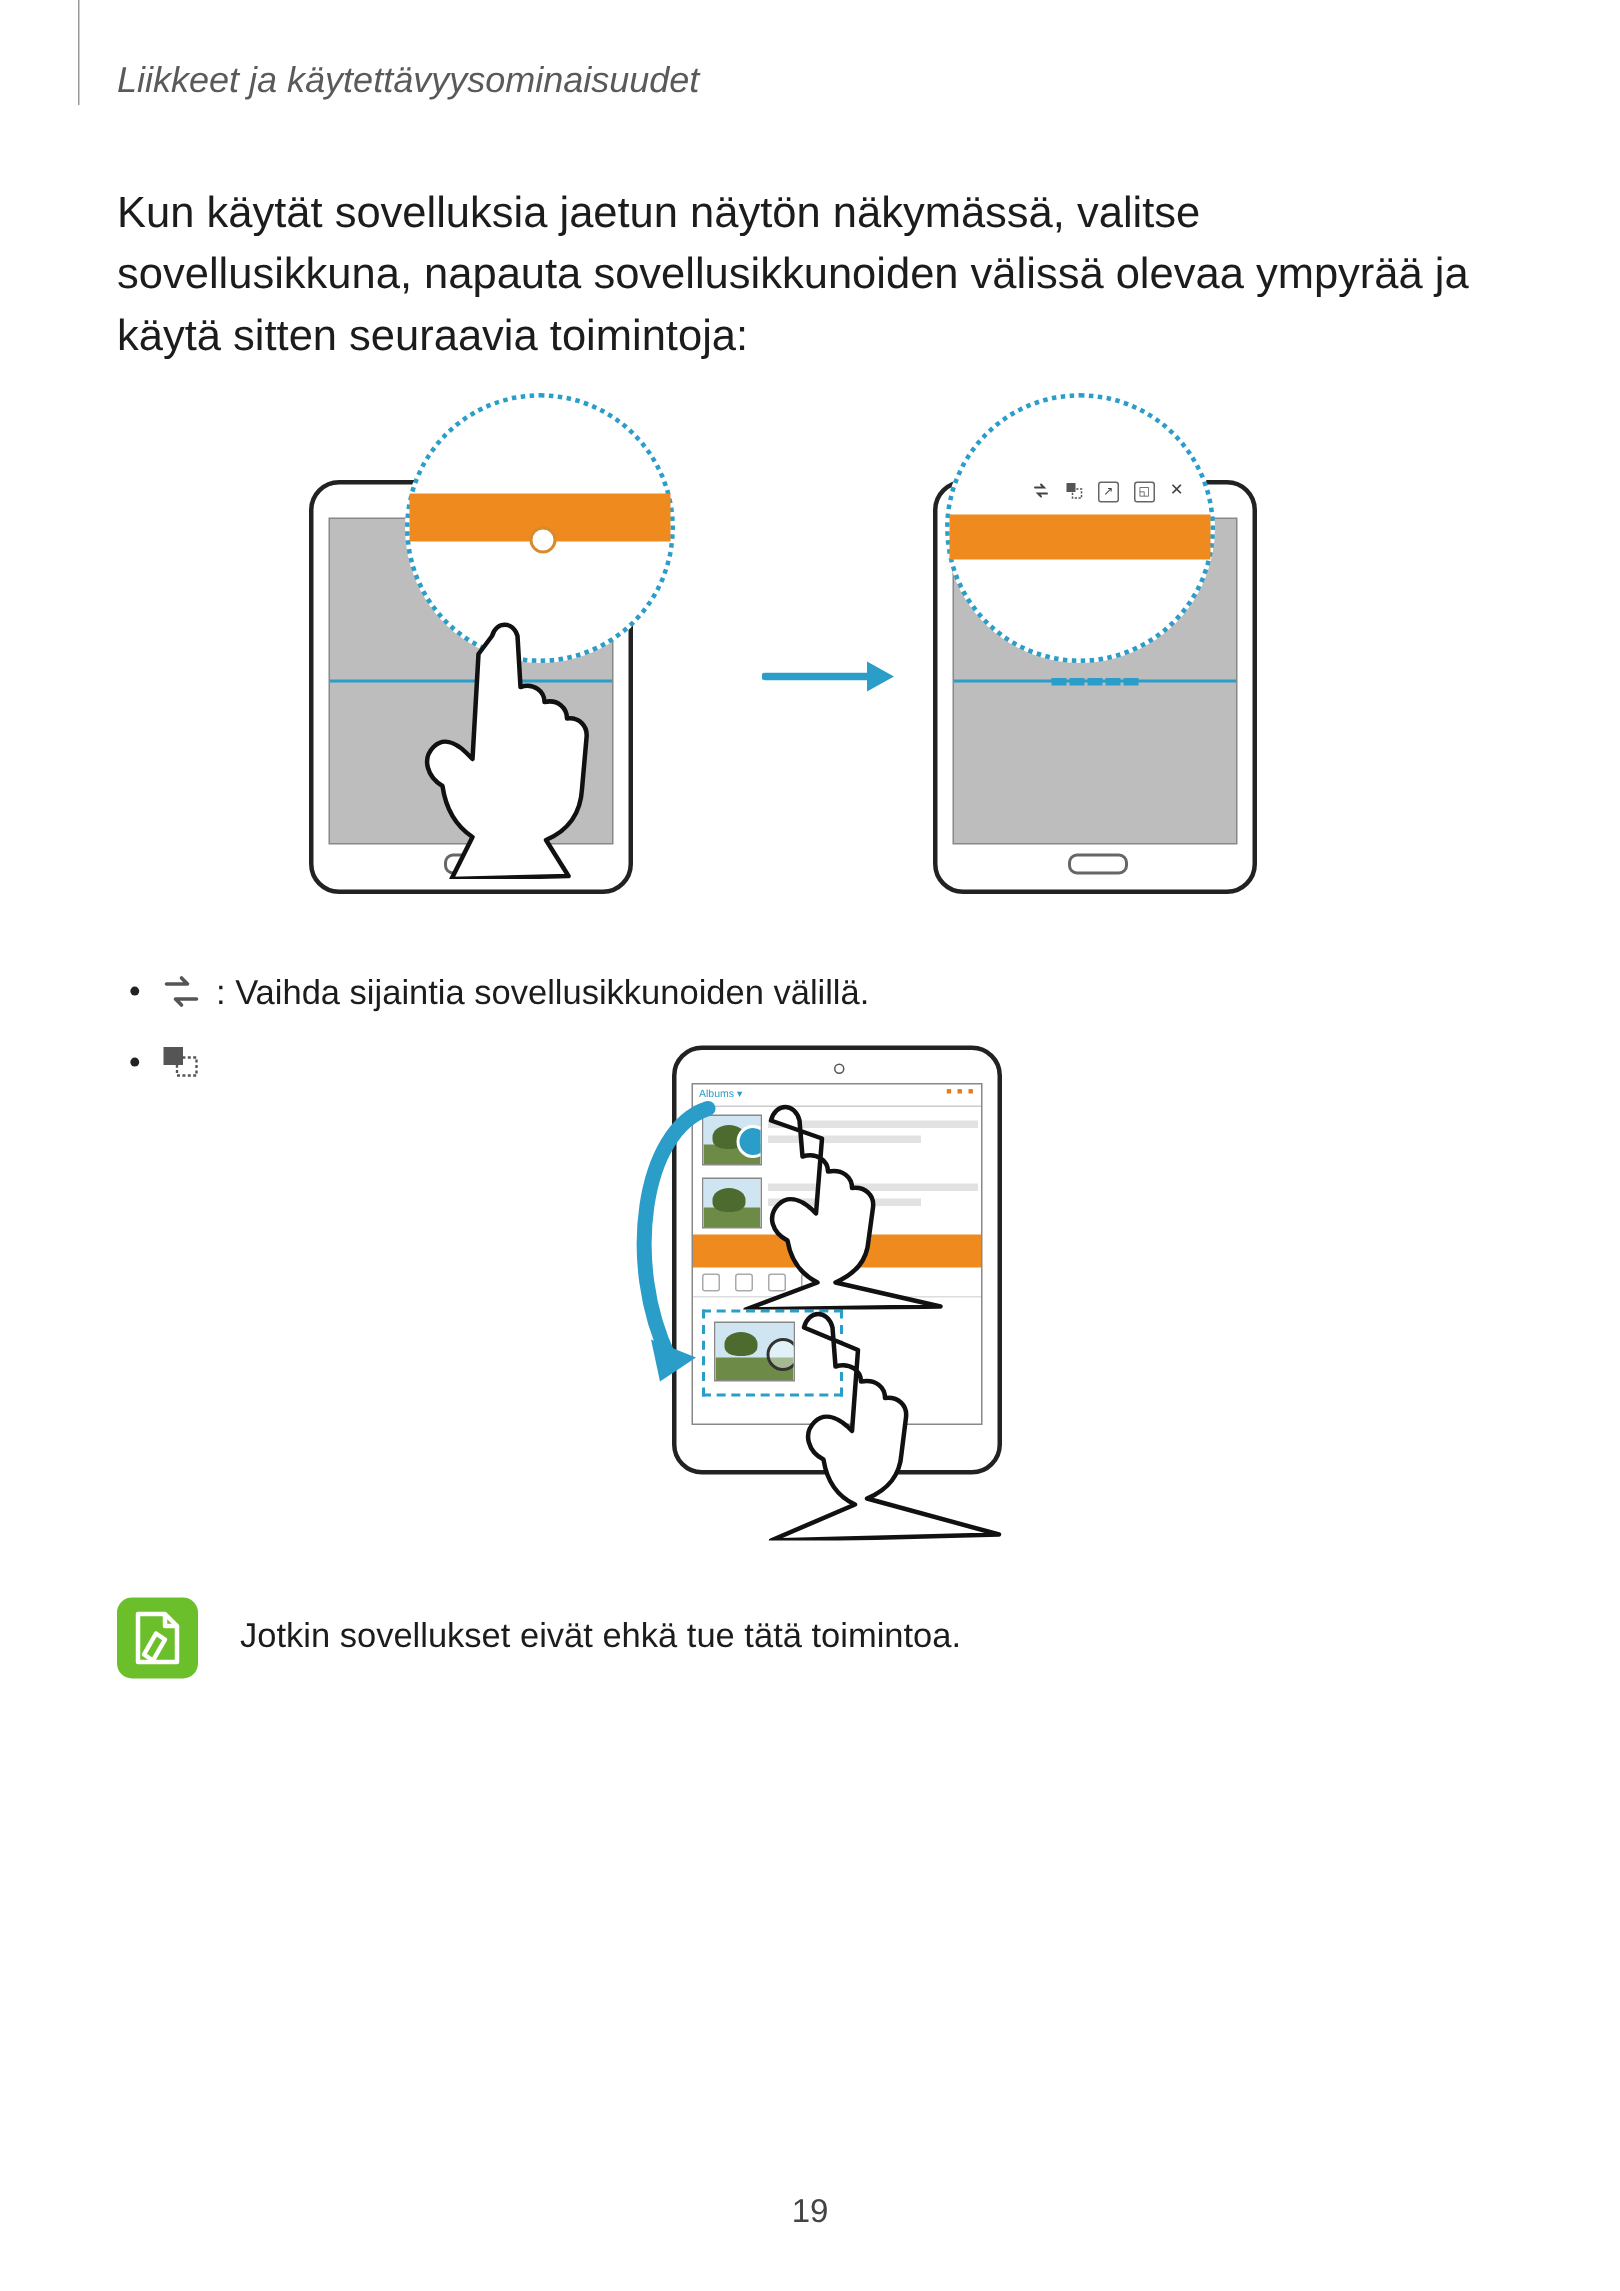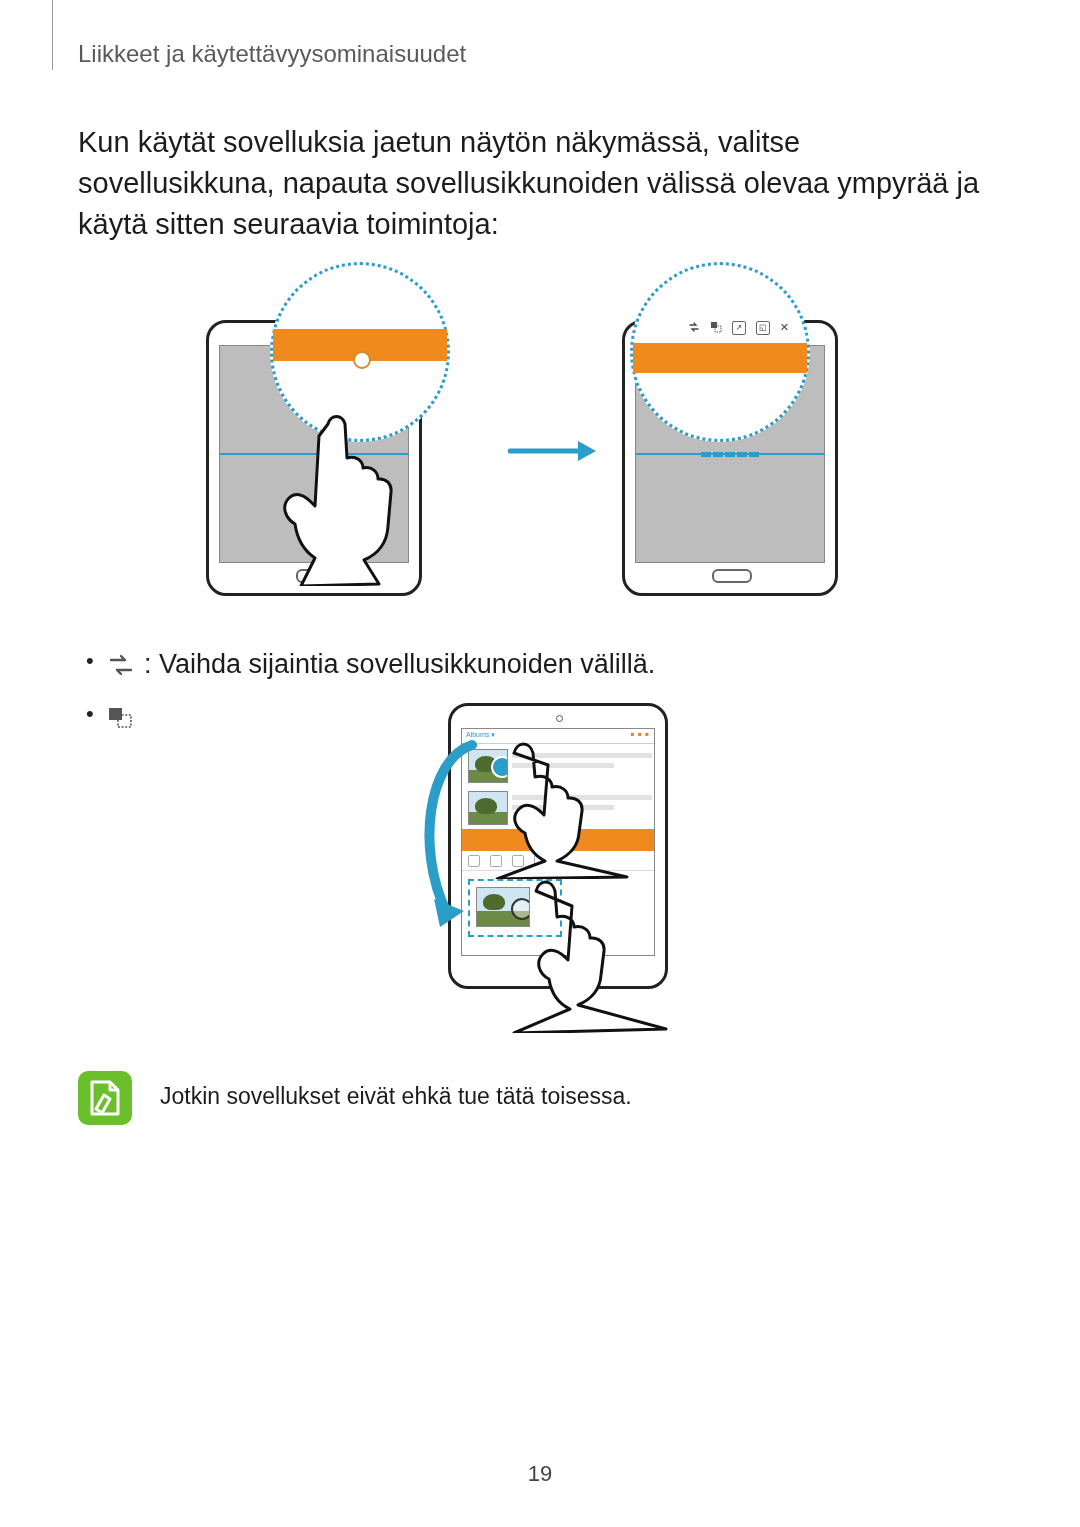--- a/index.html
+++ b/index.html
@@ -23,20 +23,21 @@
     top: 0;
     width: 0;
     height: 70px;
     border-left: 1px solid #999;
   }
   .header-label {
     font-size: 24px;
     color: #5a5a5a;
     padding-left: 0;
     margin-bottom: 54px;
+    font-style: italic;
   }
   h2.section {
     font-size: 29px;
     font-weight: 700;
     color: #1c1c1c;
     margin: 0 0 16px 0;
   }
   .bodytext {
     font-size: 29px;
     line-height: 1.42;
@@ -167,21 +168,21 @@
 
   
   ul.feat {
     list-style: none;
     padding: 0 0 0 8px;
     margin: 0 0 18px 0;
   }
   ul.feat li {
     position: relative;
     padding-left: 58px;
-    font-size: 27px;
+    font-size: 23px;
     line-height: 1.55;
     color: #1c1c1c;
     margin-bottom: 12px;
   }
   ul.feat li::before {
     content: "•";
     position: absolute;
     left: 0;
     top: 0;
     font-size: 22px;
@@ -455,17 +456,17 @@
   </div>
 
   <div class="note-row">
     <div class="note-icon">
       <svg viewBox="0 0 38 38">
         <path d="M6 3 h18 l8 8 v24 h-26 z" fill="none" stroke="#fff" stroke-width="3" stroke-linejoin="round"></path>
         <path d="M24 3 v8 h8" fill="none" stroke="#fff" stroke-width="3" stroke-linejoin="round"></path>
         <path d="M10 30 l8 -14 l6 4 l-8 14 z" fill="none" stroke="#fff" stroke-width="3" stroke-linejoin="round"></path>
       </svg>
     </div>
-    <div class="note-text">Jotkin sovellukset eivät ehkä tue tätä toisessa.</div>
+    <div class="note-text">Jotkin sovellukset eivät ehkä tue tätä toimintoa.</div>
   </div>
 
   <div class="page-num">19</div>
 </div>
 
 </body></html>

